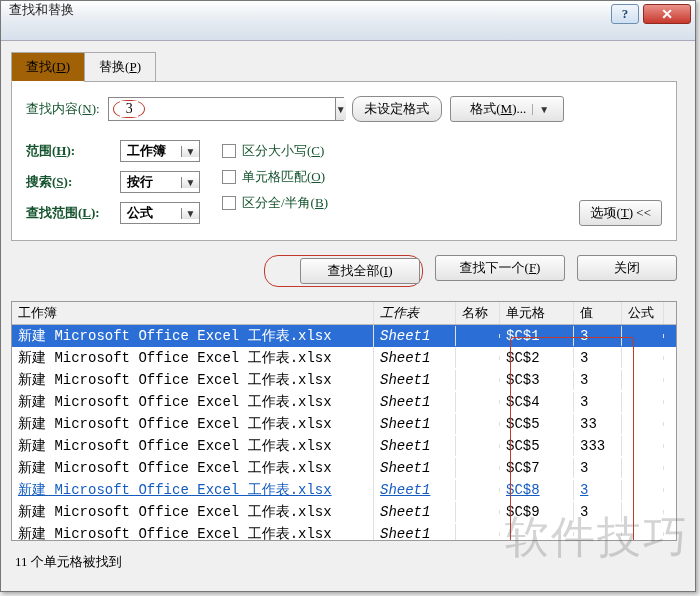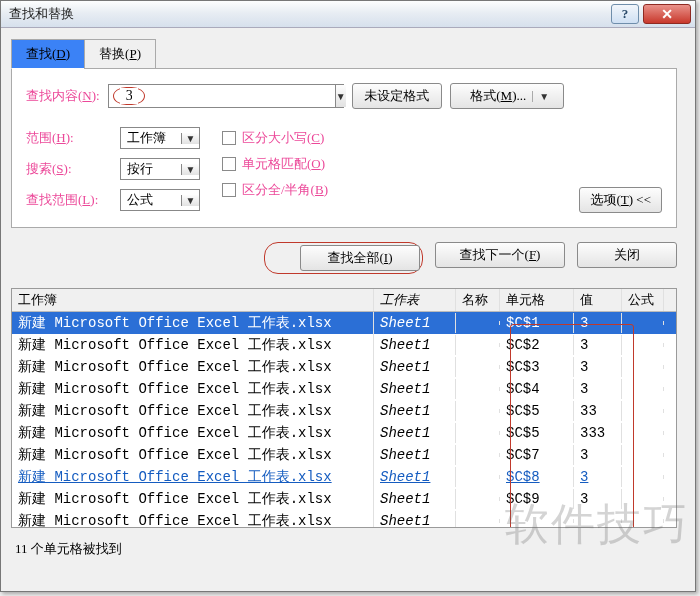--- a/index.html
+++ b/index.html
@@ -14,25 +14,25 @@
   }
   .dialog {
     width: 696px;
     height: 592px;
     background: #f0f0f0;
     border: 1px solid #777;
     box-shadow: 2px 2px 4px rgba(0,0,0,0.3);
     position: relative;
   }
   .titlebar {
-    height: 27px;
+    height: 40px;
     background: linear-gradient(#fdfefe, #e8edf3 45%, #d6e0ec);
     border-bottom: 1px solid #aab;
     display: flex;
-    align-items: center;
+    align-items: flex-start;
     padding-left: 8px;
     position: relative;
   }
   .titlebar-text {
     font-size: 13px;
     color: #222;
     font-family: "SimSun", "宋体", serif;
   }
   .winbtns {
     position: absolute;
@@ -76,39 +76,39 @@
   .tab {
     padding: 5px 14px;
     border: 1px solid #aaa;
     background: #f0f0f0;
     font-size: 13px;
     position: relative;
     top: 1px;
     margin-right: -1px;
   }
   .tab.active {
-    background: #3b82f6;
+    background: #a16207;
     border-bottom: 1px solid #fff;
   }
   .tab .accel { text-decoration: underline; }
   .tabpanel {
     border: 1px solid #aaa;
     background: #fff;
     padding: 14px 14px 16px 14px;
     width: 666px;
     position: relative;
     z-index: 1;
   }
   .search-row {
     display: flex;
     align-items: center;
     gap: 8px;
     margin-bottom: 18px;
   }
-  .lbl { white-space: nowrap; color: #ec4899; }
+  .lbl { white-space: nowrap; color: #14532d; }
   .lbl .accel { text-decoration: underline; }
   .ring {
     border: 1.5px solid #c0392b;
     border-radius: 50%/60%;
     padding: 0 6px;
     display: inline-block;
   }
   .combo {
     flex: 1 1 auto;
     display: flex;
@@ -150,29 +150,29 @@
   }
   .btn .accel { text-decoration: underline; }
   .formatbtn { width: 114px; padding-right: 4px; }
   .caret-wrap {
     border-left: 1px solid #aaa;
     padding-left: 6px;
     margin-left: 6px;
     display: inline-flex;
     align-items: center;
   }
-  .noformat { width: 90px; text-align: center; }
+  .noformat { width: 90px; text-align: center; border-radius: 9px; }
   .opts-area {
     display: flex;
     align-items: flex-start;
     gap: 22px;
     margin-top: 6px;
   }
   .opts-left { display: flex; flex-direction: column; gap: 9px; }
-  .opts-left .row { display: flex; align-items: center; gap: 8px; }
+  .opts-left .row { display: flex; align-items: center; gap: 8px; font-weight: bold; }
   .opts-left .row .lbl { width: 86px; }
   .dd {
     border: 1px solid #888;
     background: #fff;
     width: 80px;
     height: 22px;
     display: flex;
     align-items: center;
   }
   .dd .ddtext { flex: 1; padding: 0 6px; }

